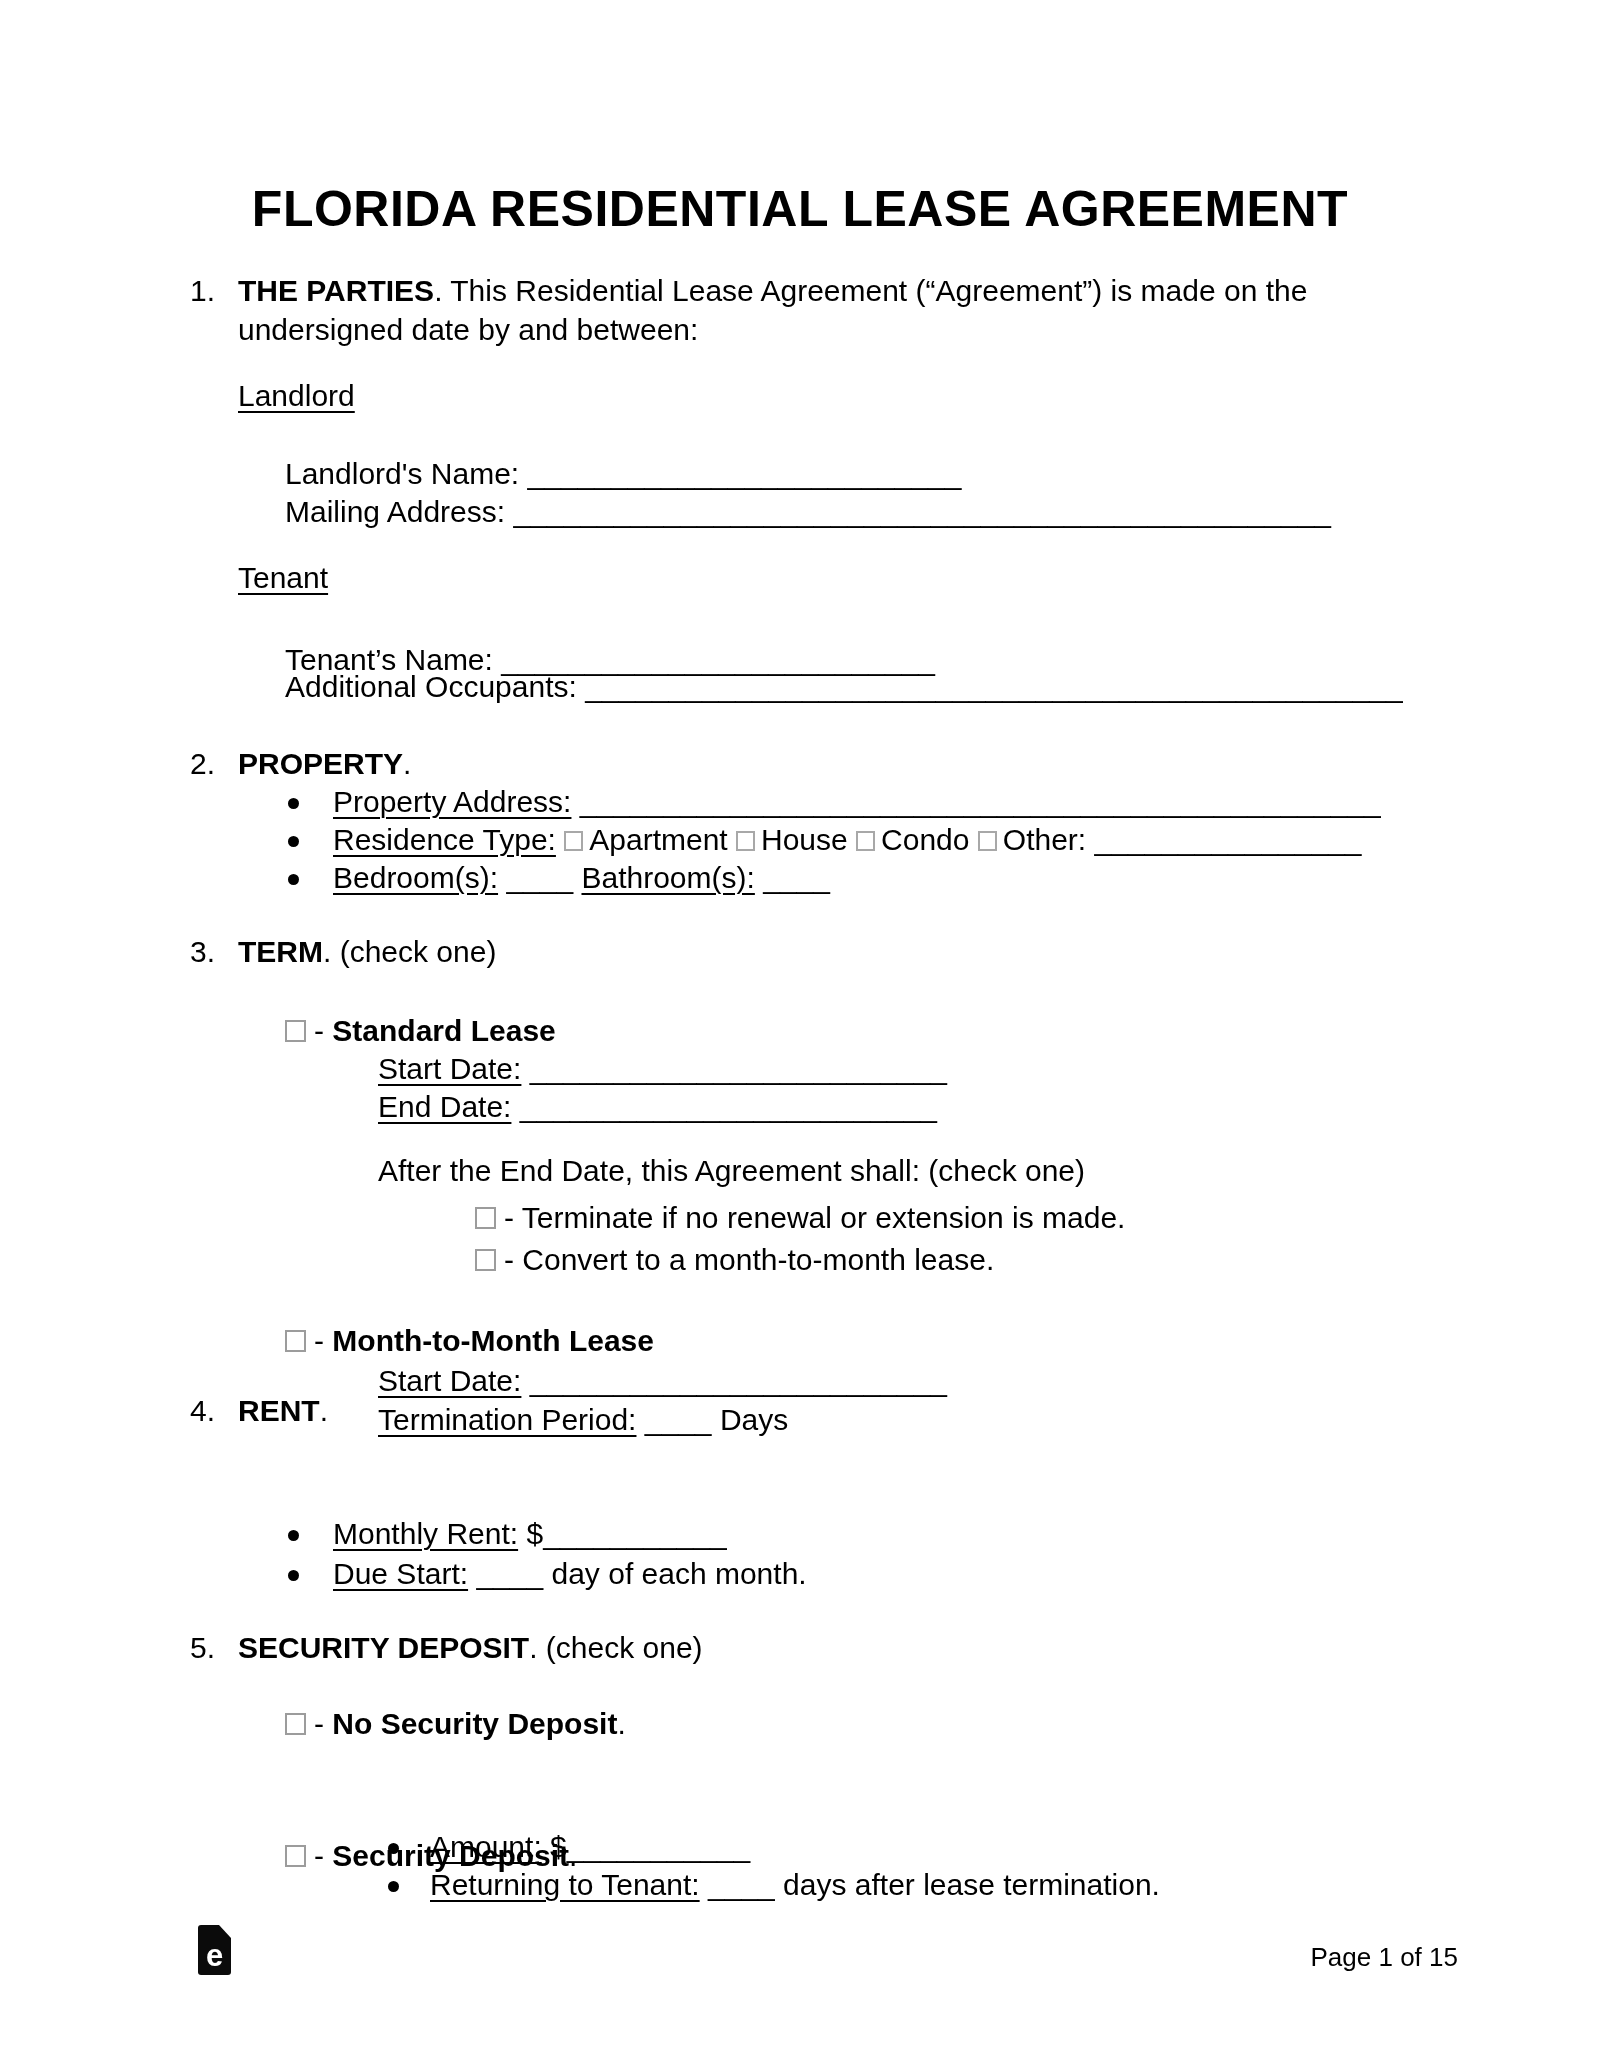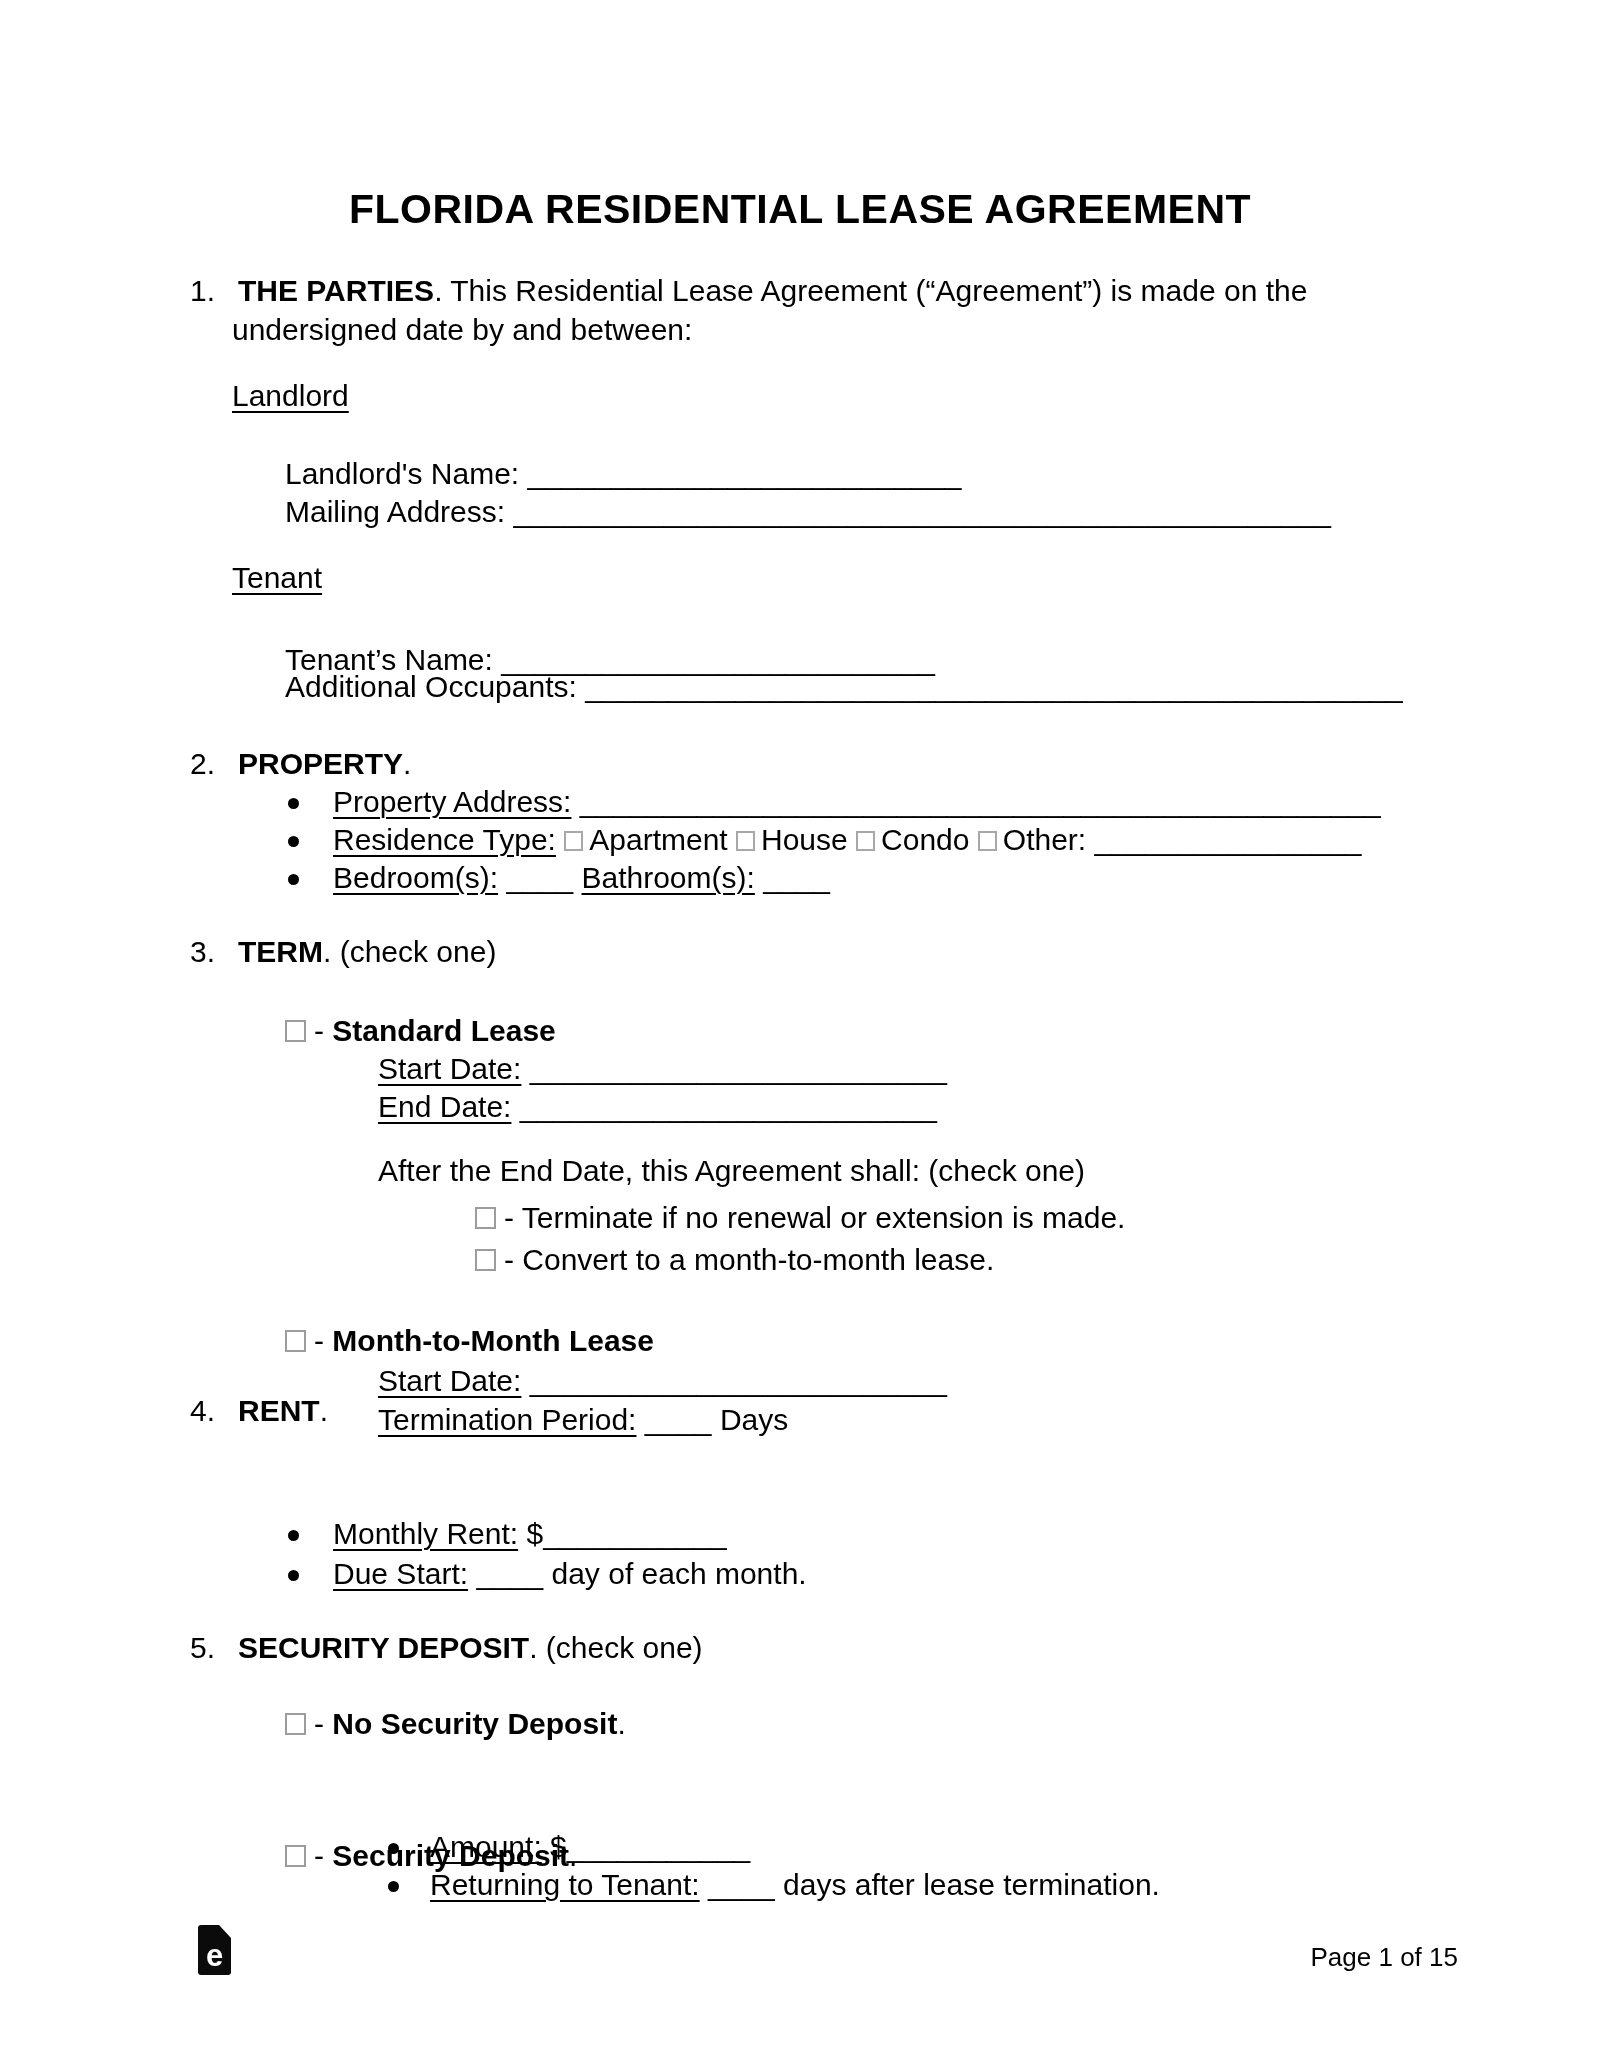--- a/index.html
+++ b/index.html
@@ -5,24 +5,24 @@
   html,body { margin:0; padding:0; background:#ffffff; }
   .page {
     position:relative; width:1600px; height:2070px; background:#ffffff;
     font-family:"Liberation Sans","DejaVu Sans",sans-serif;
     font-size:30px; line-height:38px; color:#000;
     overflow:hidden;
   }
   .line { position:absolute; white-space:nowrap; }
   .title {
     position:absolute; top:186px; left:0; width:1600px; text-align:center;
-    font-weight:bold; font-size:41px; line-height:46px; letter-spacing:0.5px;
+    font-weight:bold; font-size:50px; line-height:46px; letter-spacing:0.5px;
   }
   .l-sec   { left:190px; }
-  .l-body  { left:232px; }
+  .l-body  { left:238px; }
   .l-field { left:285px; }
   .l-cb1   { left:285px; }
   .l-sub   { left:378px; }
   .l-cb2   { left:475px; }
   .l-bullet{ left:288px; }
   .l-sbul  { left:388px; }
   .num { display:inline-block; min-width:48px; }
   .b { font-weight:bold; }
   .u { text-decoration:underline; text-underline-offset:5px; text-decoration-thickness:2px; }
   .cb {

